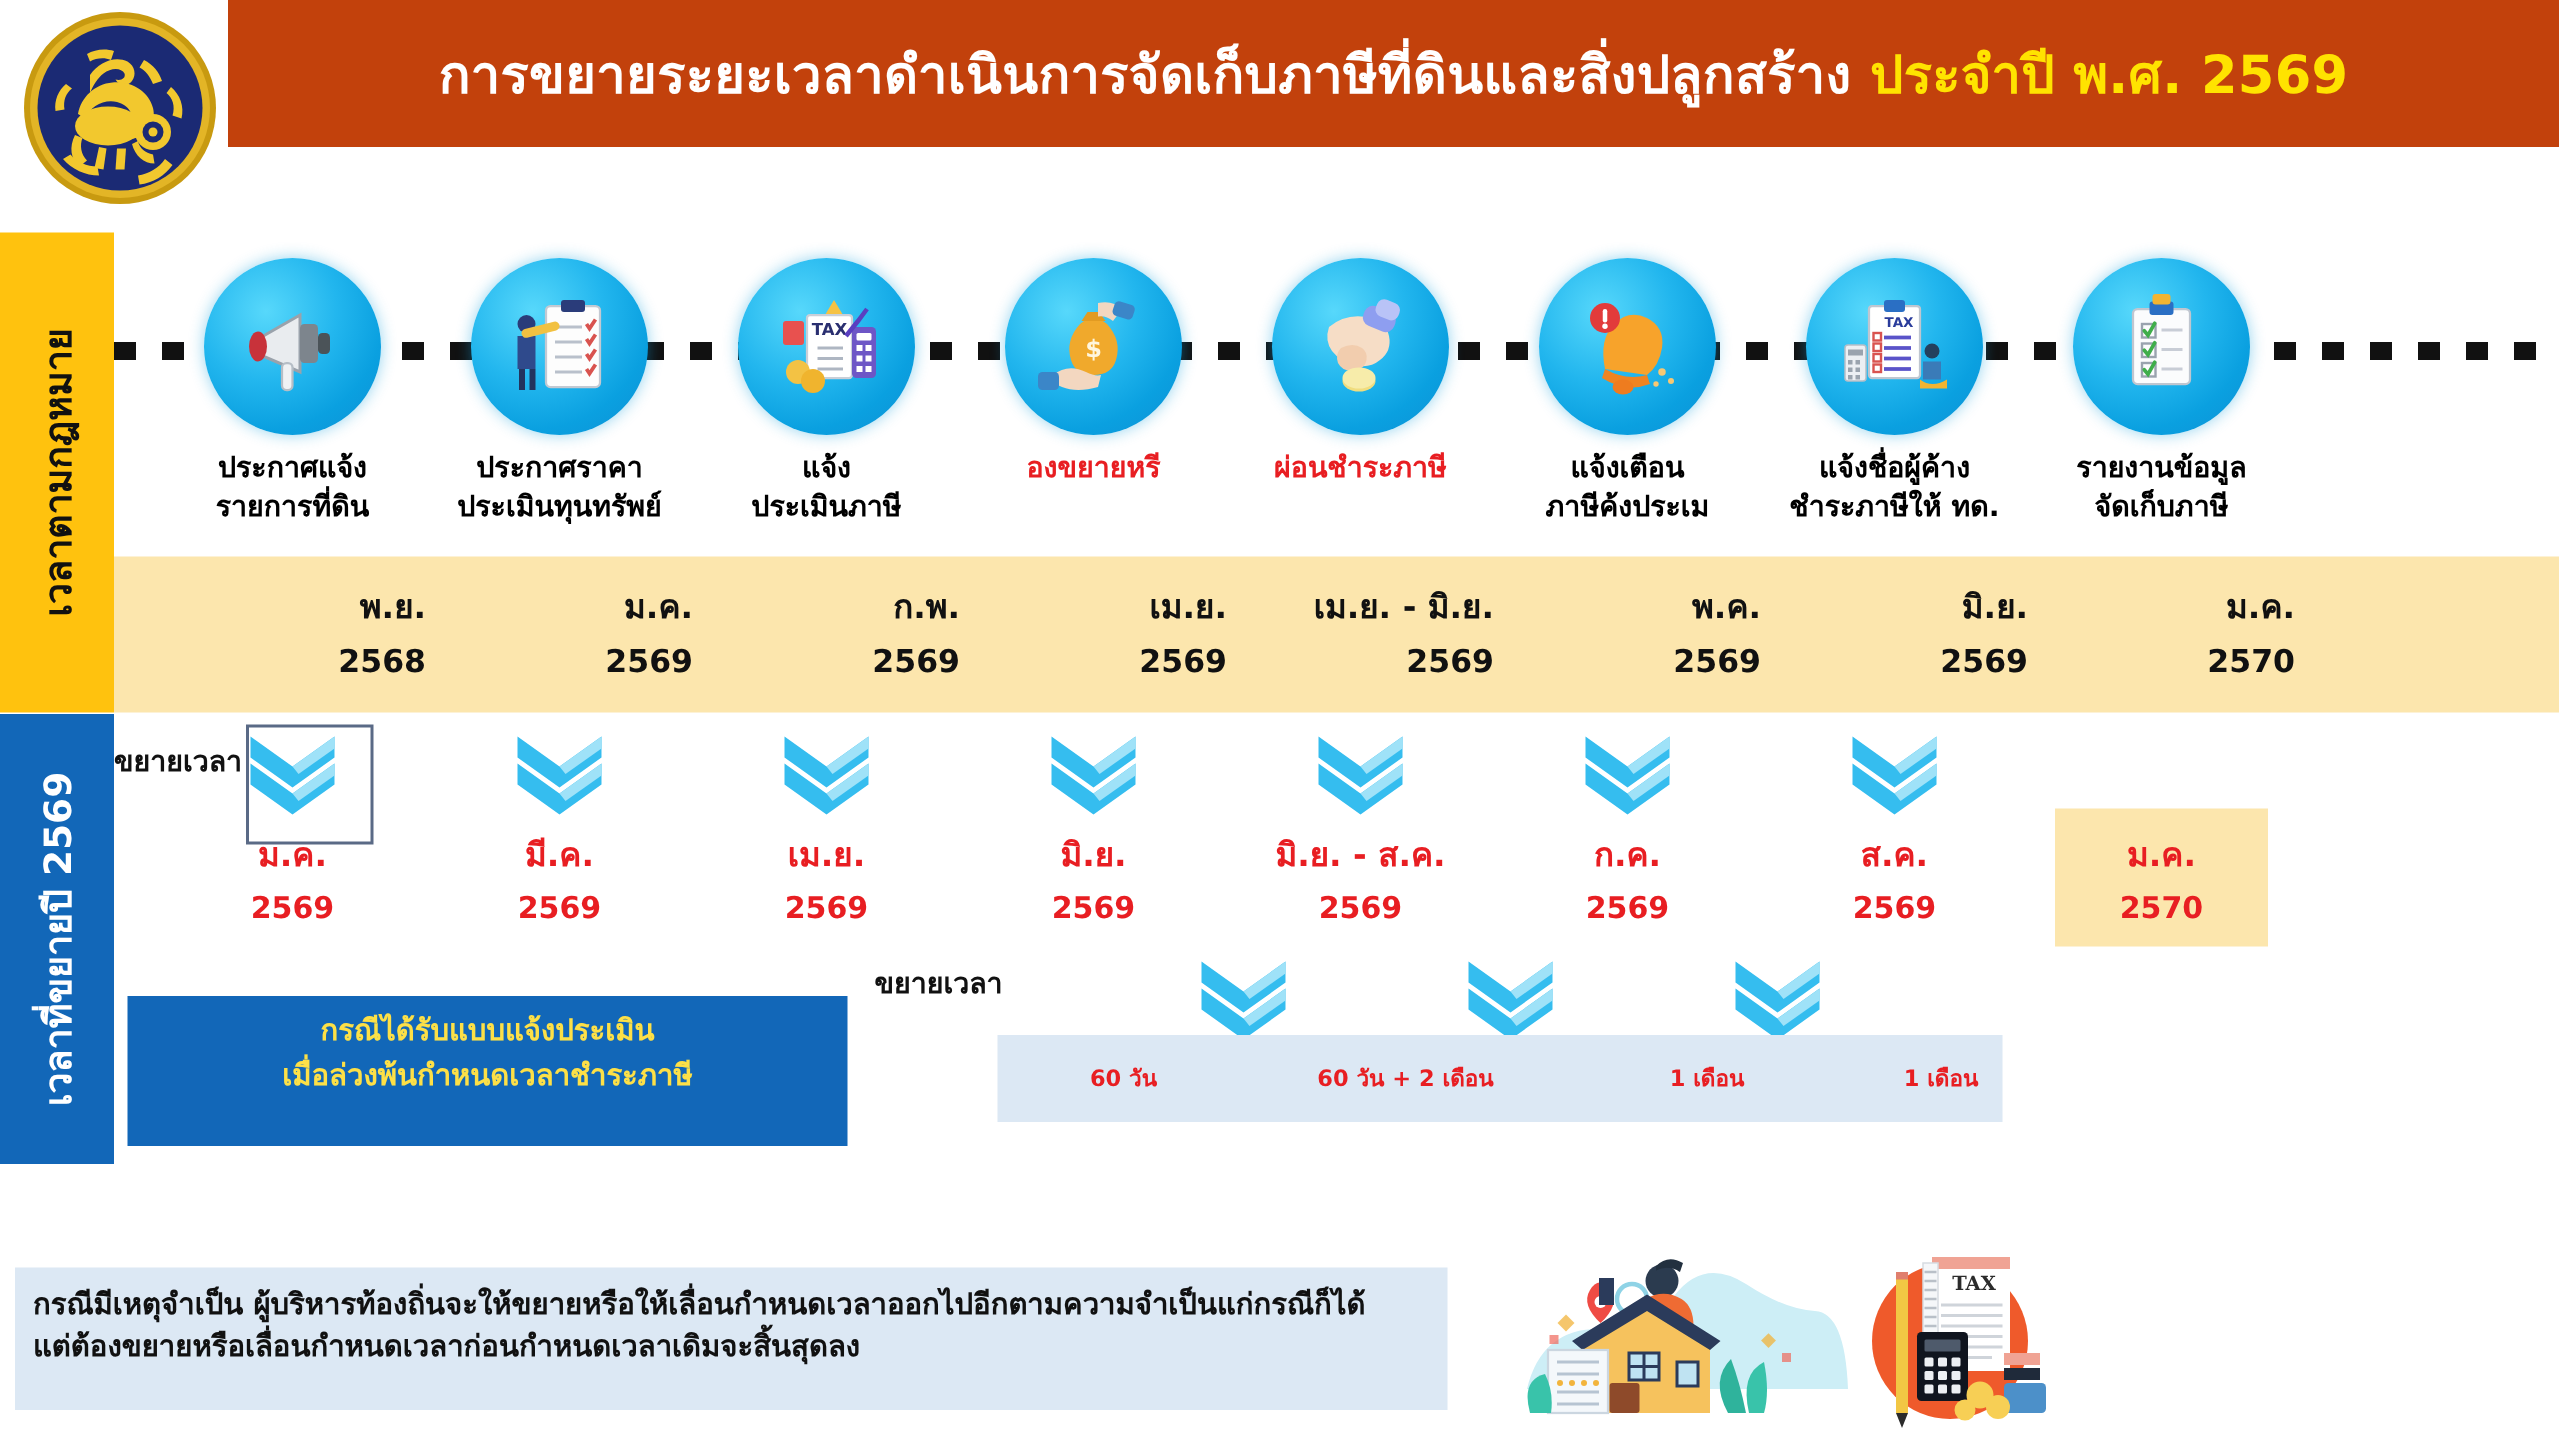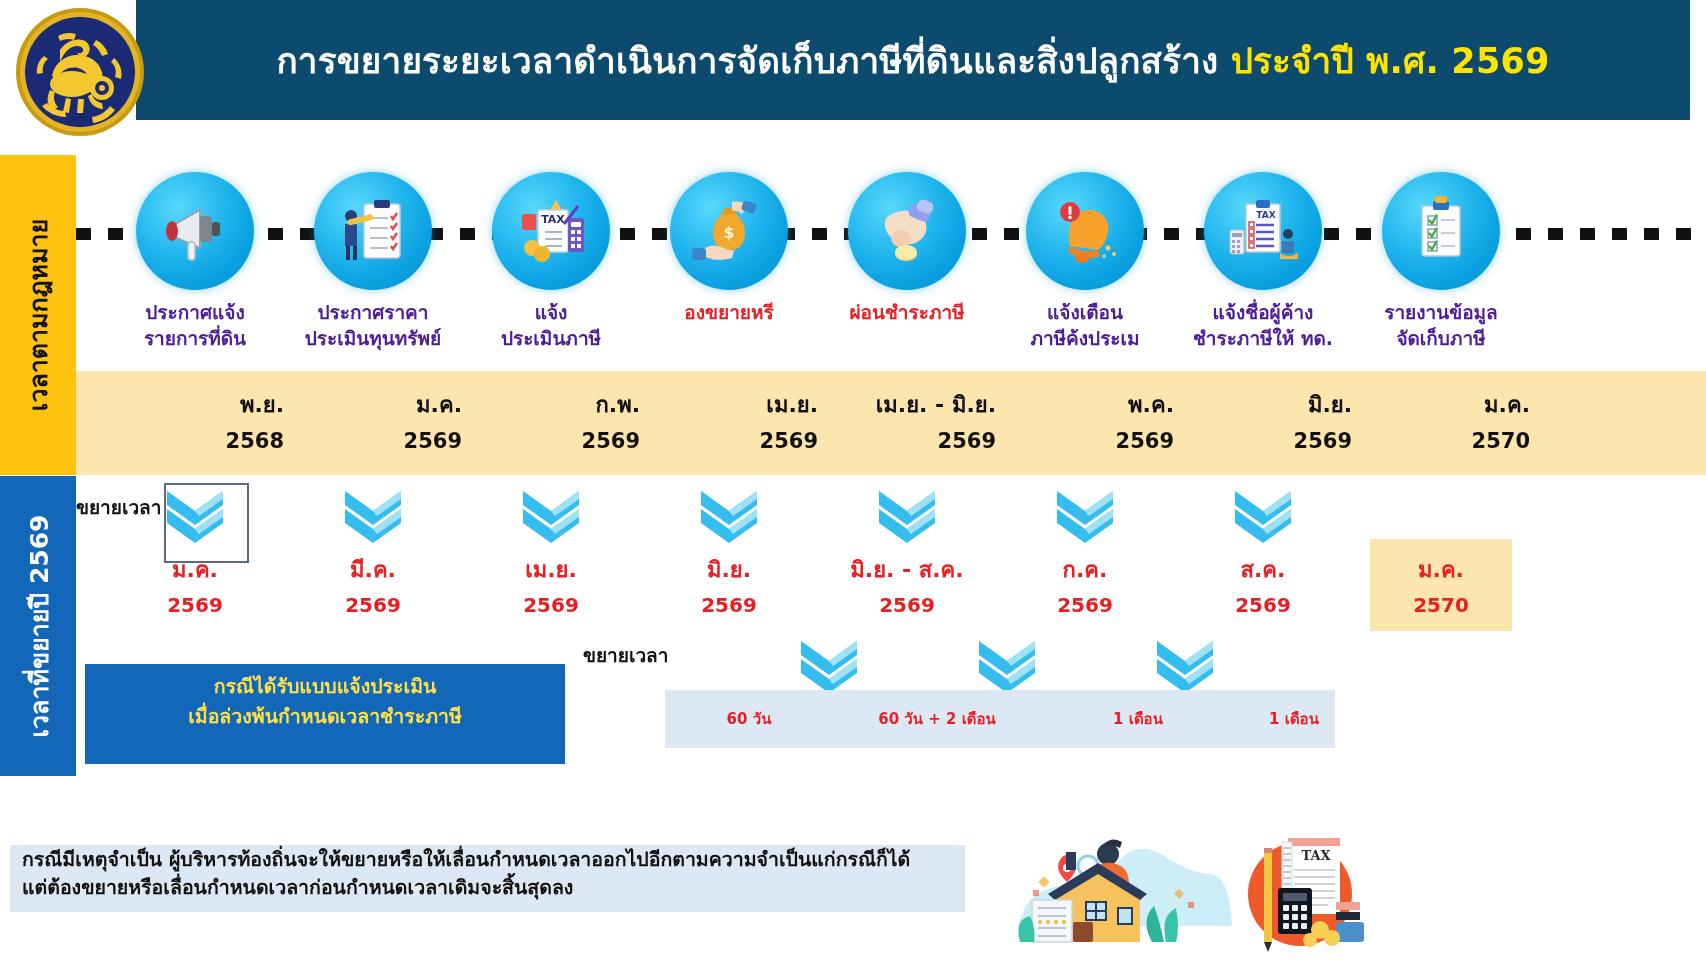--- a/index.html
+++ b/index.html
@@ -11,25 +11,25 @@
     width: 1706px;
     height: 960px;
     position: relative;
     overflow: hidden;
     font-family: "DejaVu Sans", "Liberation Sans", sans-serif;
   }
 
   
   .header-bar {
     position: absolute;
-    left: 136px;
+    left: 152px;
     top: 0;
     width: 1554px;
-    height: 120px;
-    background: #0c4a6e;
+    height: 98px;
+    background: #c2410c;
     display: flex;
     align-items: center;
     justify-content: center;
   }
   .header-title {
     font-size: 35px;
     font-weight: bold;
     color: #ffffff;
     white-space: nowrap;
     letter-spacing: .2px;
@@ -110,21 +110,21 @@
     display: flex;
     align-items: center;
     justify-content: center;
     z-index: 2;
   }
   .bubble svg { display: block; }
   .step-label {
     margin-top: 9px;
     font-size: 19px;
     font-weight: bold;
-    color: #4c1d95;
+    color: #000000;
     line-height: 1.38;
   }
   .step-label.red { color: #e81e22; }
 
   
   .legal-band {
     position: absolute;
     left: 76px;
     top: 371px;
     width: 1630px;
@@ -274,23 +274,23 @@
     color: #e81e22;
     white-space: nowrap;
   }
 
   
   .bottom-note {
     position: absolute;
     left: 10px;
     top: 845px;
     width: 955px;
-    height: 67px;
+    height: 95px;
     background: #dce8f4;
-    padding: 1px 12px 0 12px;
+    padding: 11px 12px 0 12px;
     box-sizing: border-box;
   }
   .bottom-note div {
     font-size: 19.5px;
     font-weight: bold;
     color: #111;
     line-height: 1.45;
     white-space: nowrap;
   }
 

